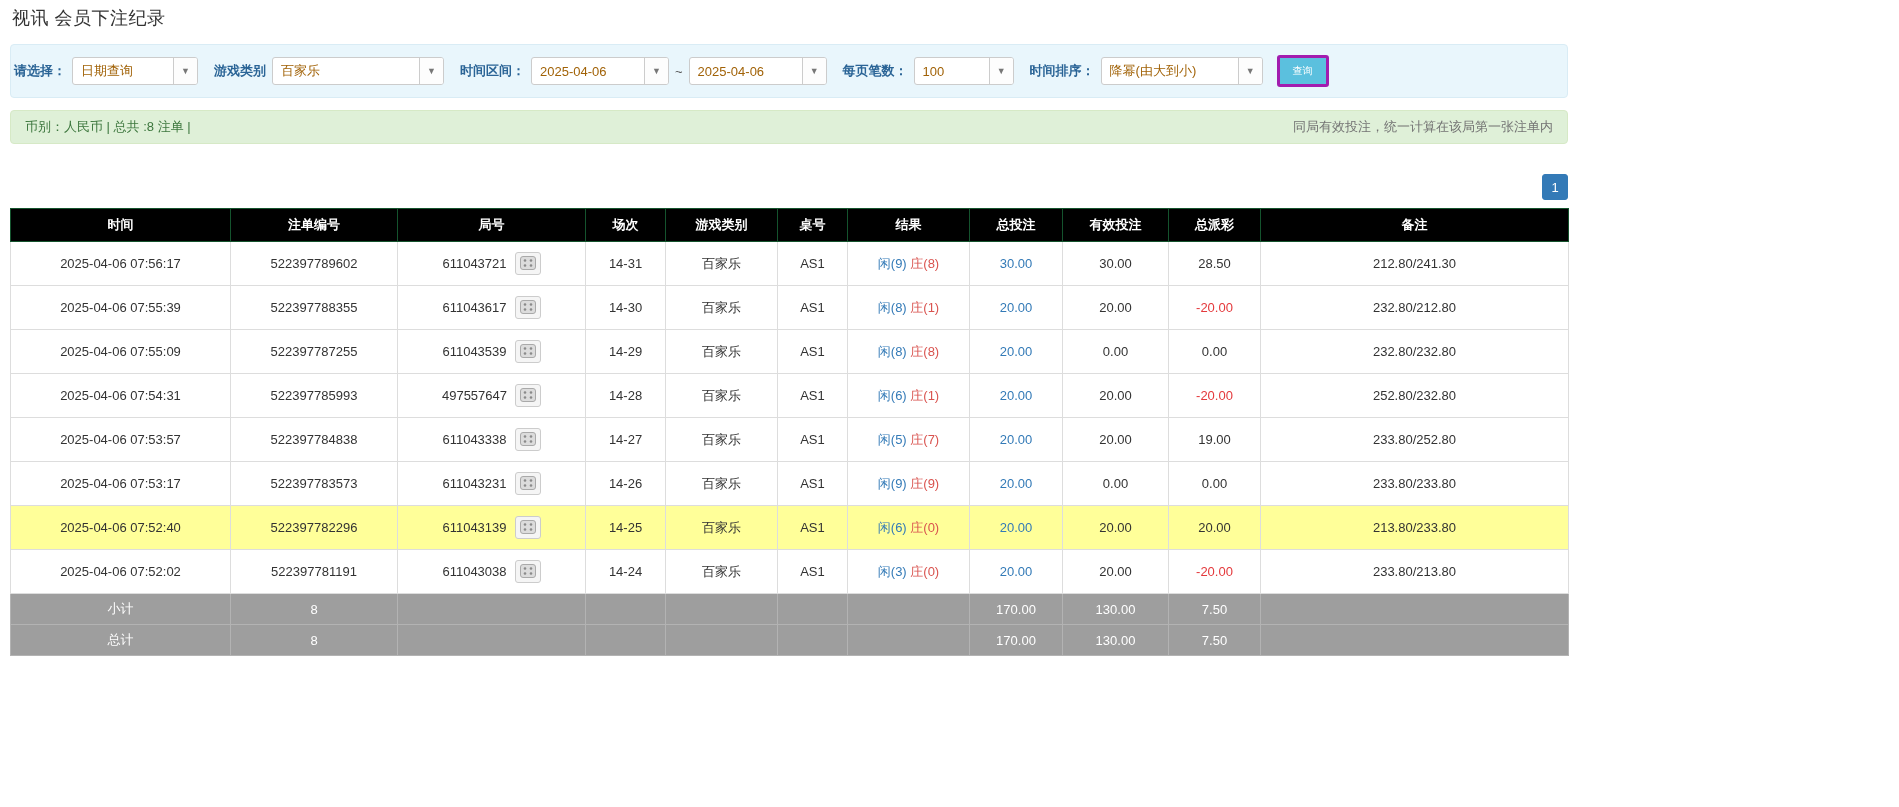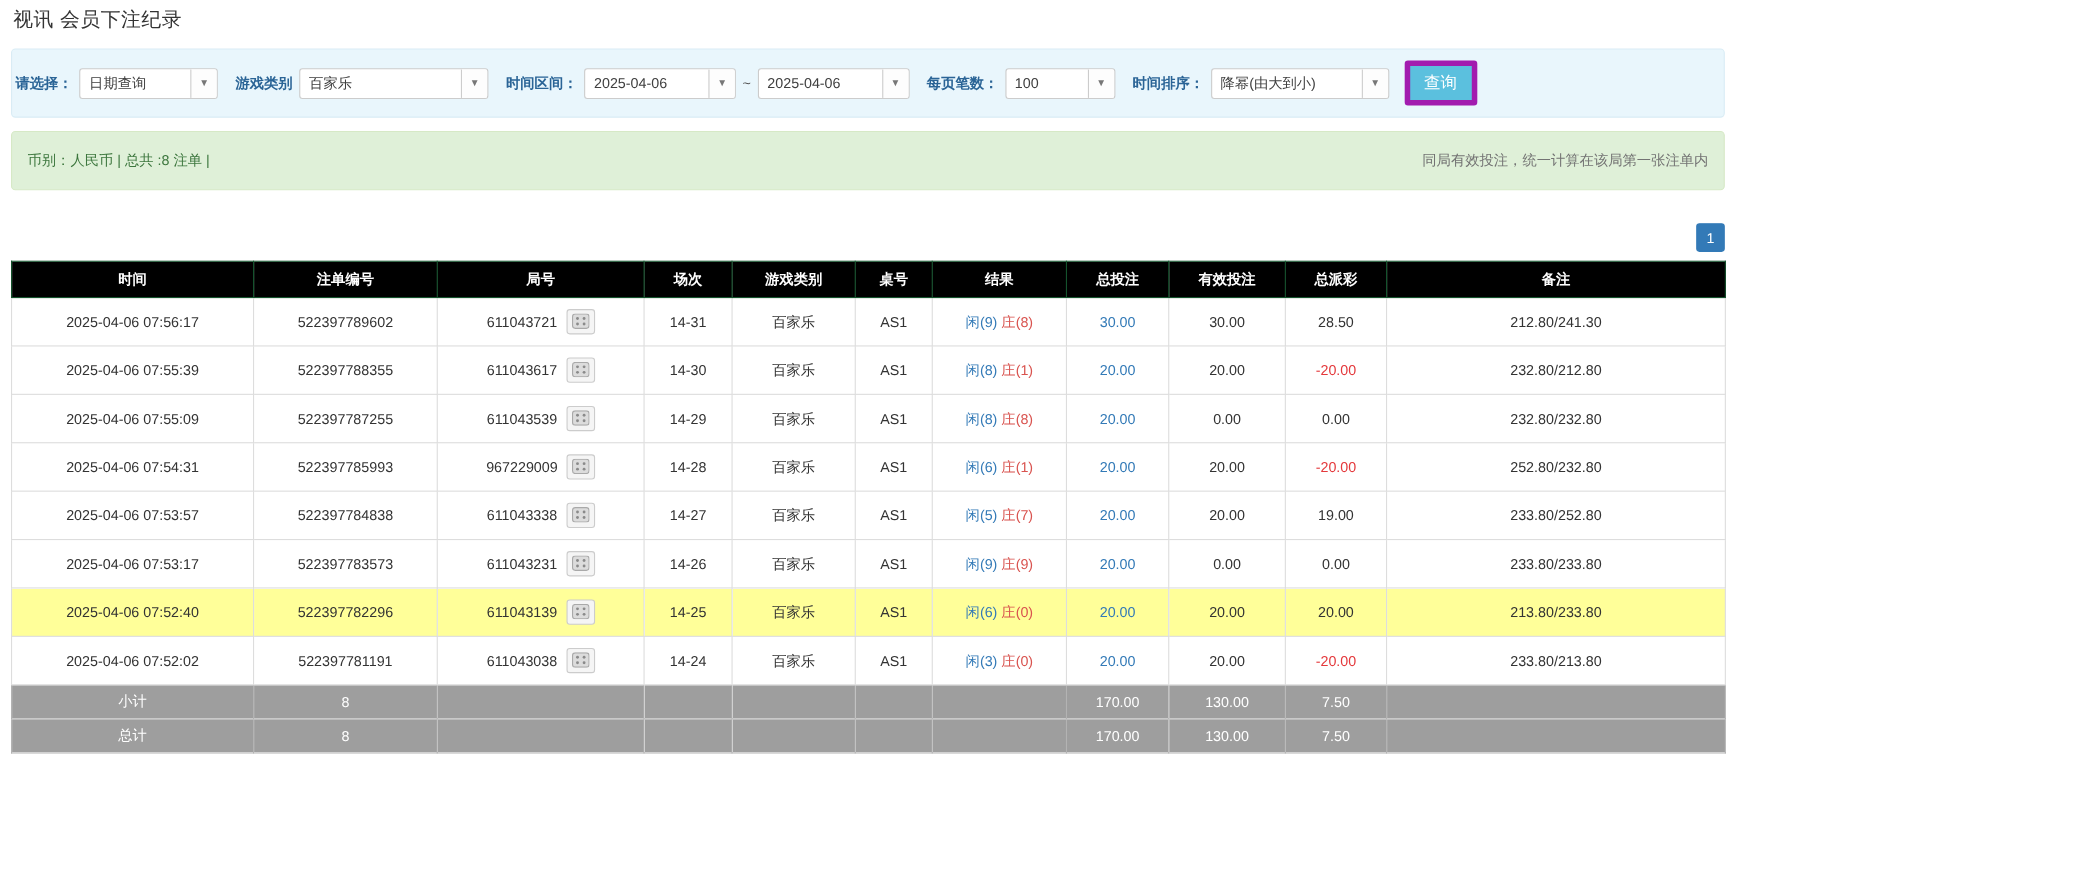--- a/index.html
+++ b/index.html
@@ -42,56 +42,56 @@
     height: 28px;
     border: 1px solid #ccc;
     border-radius: 3px;
     background: #fff;
     overflow: hidden;
     vertical-align: middle;
   }
   .combo-input {
     padding: 0 8px;
     font-size: 13px;
-    color: #404040;
+    color: #a16207;
     display: flex;
     align-items: center;
     flex: 1;
     cursor: text;
   }
   .combo-btn {
     width: 24px;
     border: none;
     border-left: 1px solid #ccc;
     background: #fdfdfd;
     cursor: pointer;
     display: flex;
     align-items: center;
     justify-content: center;
   }
   .caret { font-size: 9px; color: #777; line-height: 1; }
   .range-sep { color: #555; font-size: 13px; margin: 0 6px; }
   .search-btn {
     background: #5bc0de;
-    border: 5px solid #a21caf;
+    border: 3px solid #a21caf;
     color: #fff;
-    font-size: 15px;
+    font-size: 10px;
     padding: 6px 13px;
     border-radius: 3px;
     cursor: pointer;
     margin-left: 14px;
   }
 
   
   .summary-bar {
     margin-top: 12px;
     background: #dff0d8;
     border: 1px solid #d6e9c6;
     border-radius: 4px;
-    padding: 17px 14px;
+    padding: 7px 14px;
     display: flex;
     justify-content: space-between;
     align-items: center;
     font-size: 13px;
   }
   .summary-left { color: #3c763d; }
   .summary-right { color: #737373; font-family: Liberation Mono, monospace; }
 
   
   .pagination { display: flex; justify-content: flex-end; margin: 30px 0 8px; }
@@ -307,21 +307,21 @@
           <td>AS1</td>
           <td><span class="player">闲(8)</span> <span class="banker">庄(8)</span></td>
           <td><span class="bet-link">20.00</span></td>
           <td>0.00</td>
           <td><span class="">0.00</span></td>
           <td>232.80/232.80</td>
         </tr>
         <tr>
           <td>2025-04-06 07:54:31</td>
           <td>522397785993</td>
-          <td><span class="round-num">967229009</span><span class="round-btn"><svg width="16" height="14" viewBox="0 0 16 14">
+          <td><span class="round-num">497557647</span><span class="round-btn"><svg width="16" height="14" viewBox="0 0 16 14">
                 <rect x="0.5" y="0.5" width="15" height="13" rx="2.5" fill="#dcdcdc" stroke="#a9a9a9"></rect>
                 <circle cx="5" cy="4.5" r="1.3" fill="#8a8a8a"></circle>
                 <circle cx="11" cy="4.5" r="1.3" fill="#8a8a8a"></circle>
                 <circle cx="5" cy="9.5" r="1.3" fill="#8a8a8a"></circle>
                 <circle cx="11" cy="9.5" r="1.3" fill="#8a8a8a"></circle>
               </svg></span></td>
           <td>14-28</td>
           <td>百家乐</td>
           <td>AS1</td>
           <td><span class="player">闲(6)</span> <span class="banker">庄(1)</span></td>

